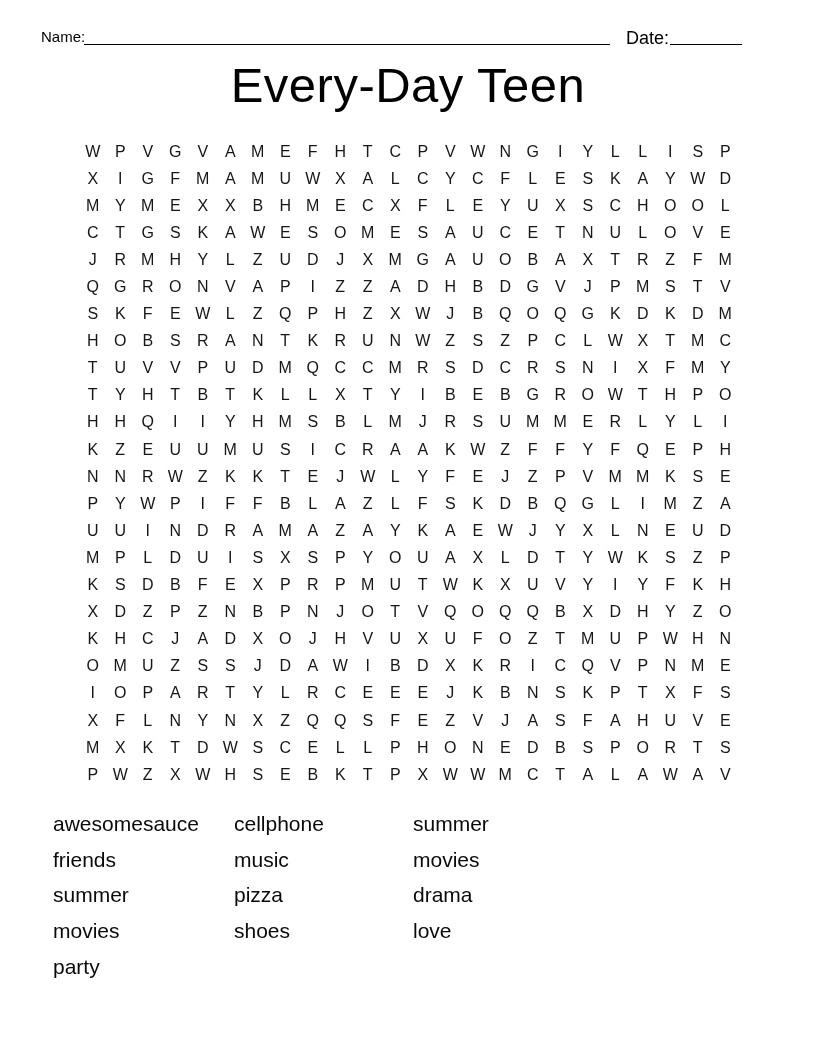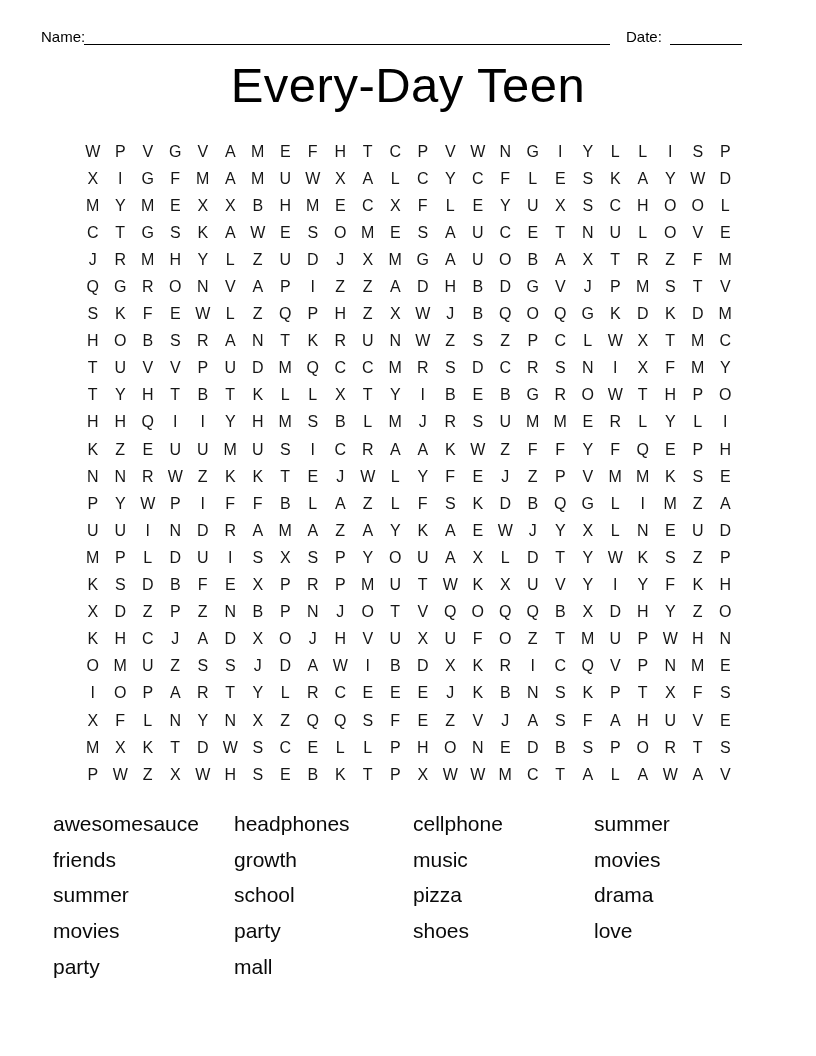--- a/index.html
+++ b/index.html
@@ -31,21 +31,21 @@
     left: 84px;
     top: 17px;
     width: 526px;
     height: 0;
     border-top: 1.6px solid #000;
   }
   .date-label {
     position: absolute;
     left: 626px;
     top: 1px;
-    font-size: 15px;
+    font-size: 18px;
     color: #000;
   }
   .date-line {
     position: absolute;
     left: 670px;
     top: 17px;
     width: 72px;
     height: 0;
     border-top: 1.6px solid #000;
   }
@@ -749,27 +749,20 @@
 
   <div class="word-list">
       <div class="word-col">
         <div class="word">awesomesauce</div>
         <div class="word">friends</div>
         <div class="word">summer</div>
         <div class="word">movies</div>
         <div class="word">party</div>
       </div>
       <div class="word-col">
-        <div class="word">headphones</div>
-        <div class="word">growth</div>
-        <div class="word">school</div>
-        <div class="word">party</div>
-        <div class="word">mall</div>
-      </div>
-      <div class="word-col">
         <div class="word">cellphone</div>
         <div class="word">music</div>
         <div class="word">pizza</div>
         <div class="word">shoes</div>
       </div>
       <div class="word-col">
         <div class="word">summer</div>
         <div class="word">movies</div>
         <div class="word">drama</div>
         <div class="word">love</div>

